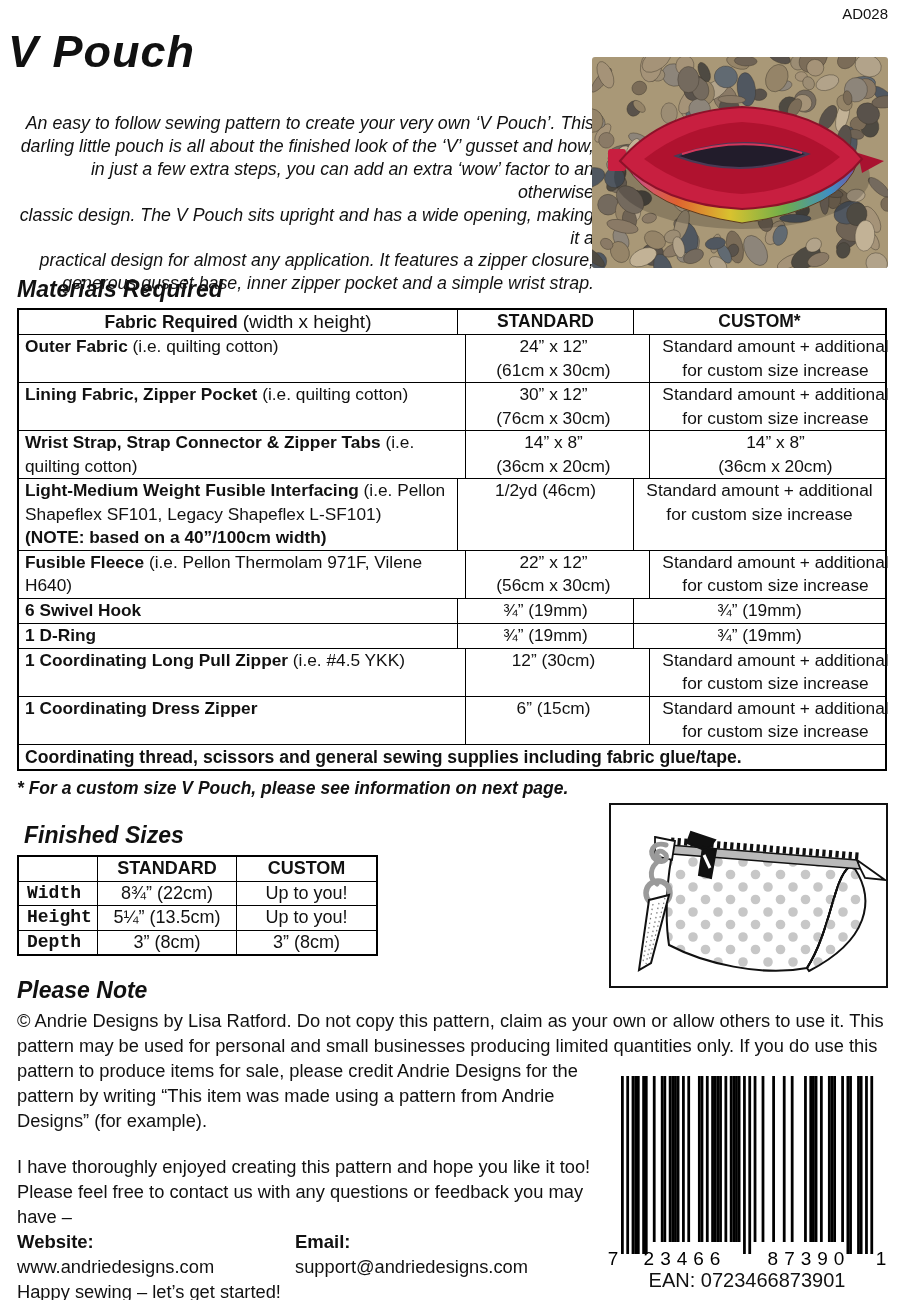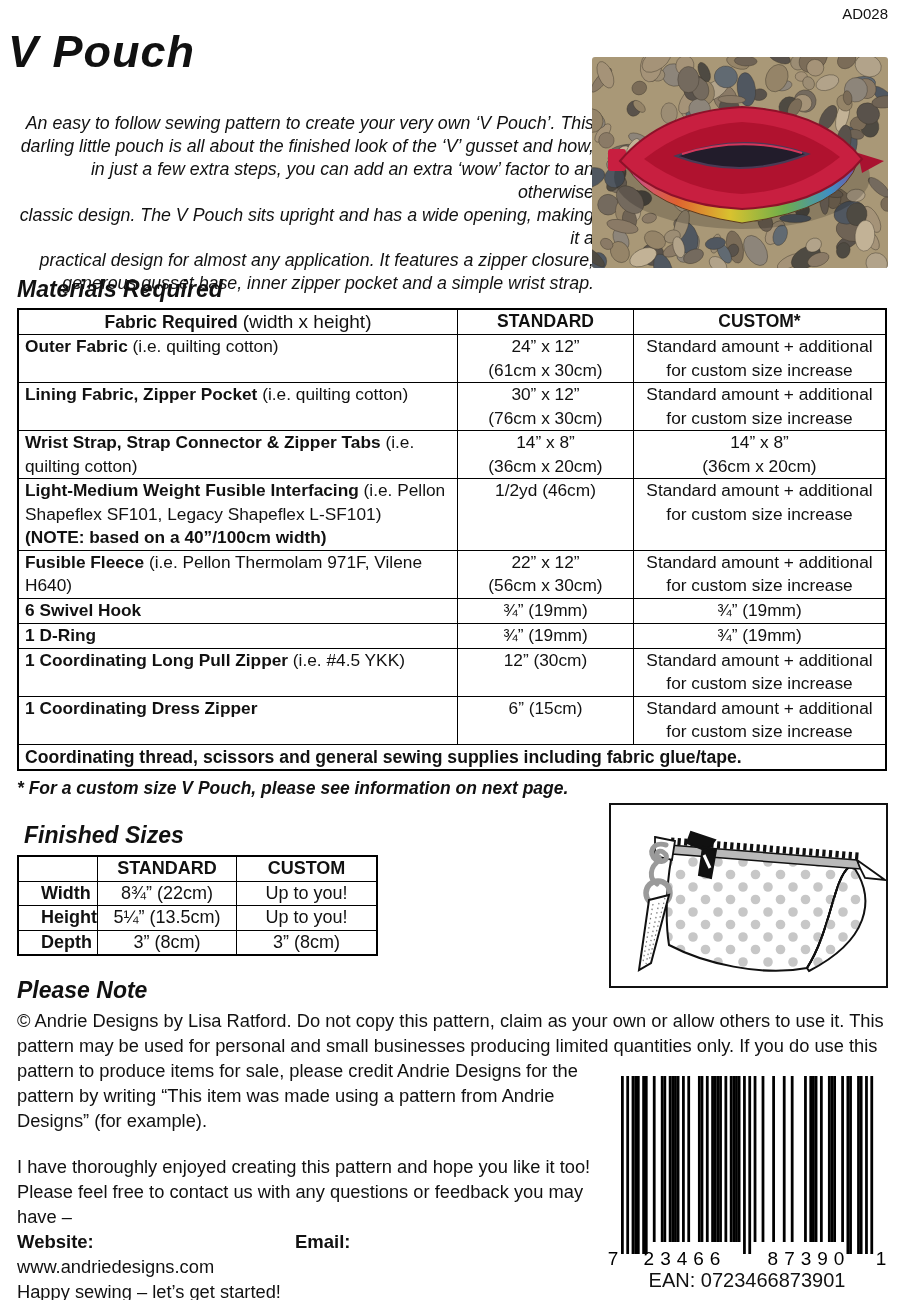--- a/index.html
+++ b/index.html
@@ -21,31 +21,31 @@
   
   #materials-table{top:308px;left:17px;width:870px;border:2px solid #000;box-sizing:border-box;}
   .mrow{display:grid;grid-template-columns:438px 176px 252px;border-top:1.5px solid #000;}
   .mrow:first-child{border-top:none;}
   .mc{padding:0 6px;font-size:17.3px;line-height:23.4px;box-sizing:border-box;}
   .mc+.mc{border-left:1.5px solid #000;}
   .mc.ctr{text-align:center;}
   .b{font-weight:bold;}
   .mhead .mc{text-align:center;font-weight:bold;font-size:17.5px;}
   .small{font-weight:normal;font-size:19px;}
-  .h23{min-height:23px;} .h47{min-height:47px;} .h71{min-height:70px;} .h24{min-height:24px;}
+  .h23{min-height:23px;} .h47{min-height:47px;gap:8px;} .h71{min-height:70px;} .h24{min-height:24px;}
   .mfoot{display:block;font-weight:bold;padding:0 6px;font-size:17.6px;line-height:24px;min-height:24px;}
   #custom-note{top:778px;left:17px;font-size:17.5px;font-weight:bold;font-style:italic;}
   
   #sizes-table{top:855px;left:17px;width:361px;border:2px solid #000;box-sizing:border-box;}
   .srow{display:grid;grid-template-columns:78px 139px 140px;border-top:1.5px solid #000;}
   .srow:first-child{border-top:none;}
   .sc{font-size:18px;line-height:23.5px;min-height:23.5px;box-sizing:border-box;padding:0 4px;}
   .sc+.sc{border-left:1.5px solid #000;text-align:center;}
   .shead .sc{font-weight:bold;text-align:center;}
-  .slabel{font-weight:bold;padding-left:22px;}
+  .slabel{font-weight:bold;padding-left:8px;font-family:Liberation Mono, monospace;}
   
   #drawing-box{top:803px;left:609px;width:279px;height:185px;border:2px solid #111;box-sizing:border-box;background:#fff;}
   
   #bottom{top:977px;left:17px;width:870px;}
   #please-note-head{margin:0 0 4px 0;}
   .bodytext{font-size:18.3px;line-height:25px;margin:0;}
   #para2{margin-top:21px;}
   #bc-spacer{float:right;clear:right;width:1px;height:99px;}
   #barcode-block{float:right;clear:right;width:280px;text-align:center;}
   #barcode-svg{display:block;}
@@ -533,15 +533,16 @@
   </div>
 
   <div class="sec-head" id="please-note-head">Please Note</div>
   <p class="bodytext" id="para1">© Andrie Designs by Lisa Ratford. Do not copy this pattern, claim as your own or allow others to use it. This pattern may be used for personal and small businesses producing limited quantities only. If you do use this pattern to produce items for sale, please credit Andrie Designs for the pattern by writing “This item was made using a pattern from Andrie Designs” (for example).</p>
   <p class="bodytext" id="para2">I have thoroughly enjoyed creating this pattern and hope you like it too! Please feel free to contact us with any questions or feedback you may have –</p>
 
   <div id="contact">
     <div class="contact-label">Website:</div>
     <div class="contact-label">Email:</div>
     <div class="contact-value">www.andriedesigns.com</div>
+    <div class="contact-value">support@andriedesigns.com</div>
   </div>
   <div id="closing">Happy sewing – let’s get started!</div>
 </div>
 
 </body></html>

